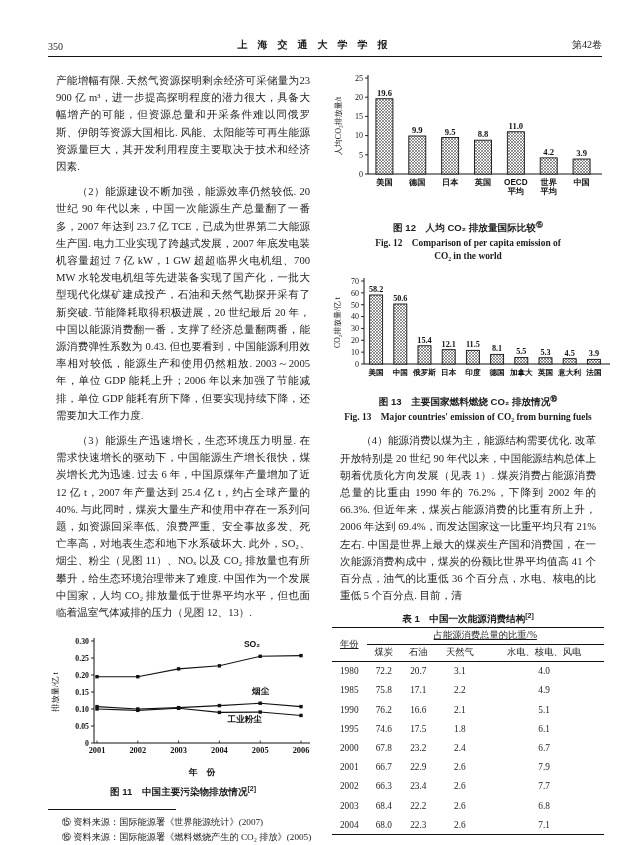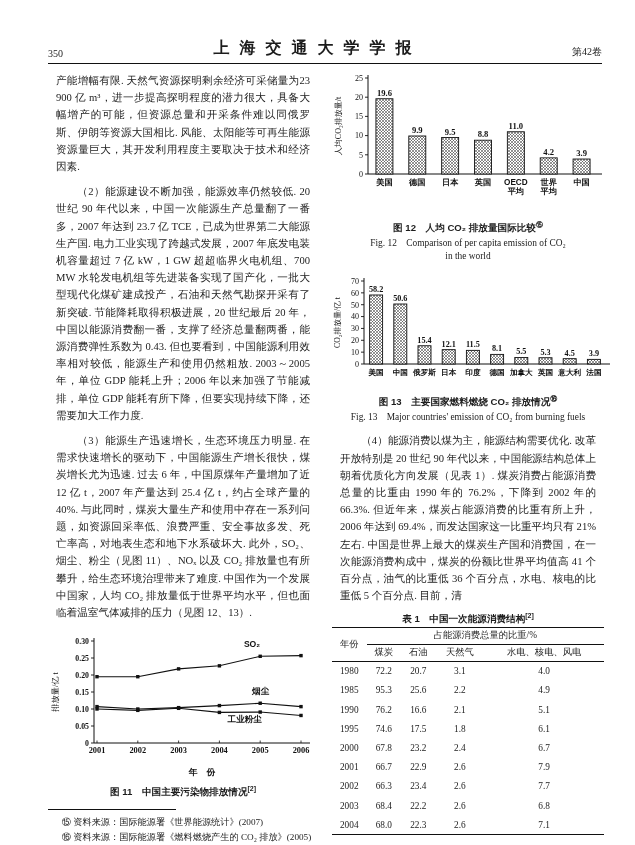--- a/index.html
+++ b/index.html
@@ -1,41 +1,41 @@
 <!DOCTYPE html>
 <html><head>
 <meta charset="utf-8">
 <style>
   html,body{margin:0;padding:0;background:#e8e8e4;}
   .page{position:relative;width:635px;height:845px;background:#fff;margin:0 auto;
         font-family:"Liberation Serif","DejaVu Serif",serif;color:#1c1c1c;overflow:hidden;}
   .header{position:absolute;left:48px;top:38px;width:554px;display:flex;align-items:flex-end;
           justify-content:space-between;font-size:10px;padding-bottom:4px;border-bottom:1.4px solid #111;}
-  .journal-title{font-size:16px;font-weight:700;letter-spacing:10px;}
+  .journal-title{font-size:10px;font-weight:700;letter-spacing:10px;}
   .col{position:absolute;top:64px;}
   .col-left{left:48px;width:270px;}
   .col-right{left:332px;width:272px;}
   p.body-text{margin:8px;font-size:10.6px;line-height:17.2px;text-align:justify;text-indent:2em;}
   p.body-text.no-indent{text-indent:0;}
   figure{margin:0;padding:0;}
   .chart-box{display:block;}
   figcaption{text-align:center;}
   .cap-zh{font-size:9.6px;font-weight:700;margin-top:2px;font-family:"Liberation Sans","DejaVu Sans",sans-serif;}
   .cap-zh sup{font-size:7px;}
-  .cap-en{font-size:9.4px;font-weight:400;line-height:13px;margin-top:2px;}
+  .cap-en{font-size:9.4px;font-weight:700;line-height:13px;margin-top:2px;}
   .footnote-block{margin-top:10px;}
   .footnote-rule{width:128px;border-top:1.2px solid #111;margin-bottom:5px;}
   p.footnote{margin:0;font-size:9.2px;line-height:14.5px;text-align:justify;text-indent:1.5em;}
   .table-cap-zh{font-size:9.6px;font-weight:700;text-align:center;margin-top:8px;
                 font-family:"Liberation Sans","DejaVu Sans",sans-serif;}
   .table-cap-zh sup{font-size:7px;}
   .table-cap-en{font-size:9.4px;font-weight:600;text-align:center;margin:2px 0 5px 0;}
   table.data-table{width:100%;border-collapse:collapse;font-size:9.3px;}
   table.data-table th,table.data-table td{padding:1.5px 2px;text-align:center;font-weight:400;}
-  table.data-table thead tr:first-child th{border-top:1.3px solid #111;}
+  table.data-table thead tr:first-child th{border-top:1.3px solid #111;text-decoration:underline;}
   th.span-header{border-bottom:0.8px solid #111;}
   table.data-table thead tr:last-child th{border-bottom:0.8px solid #111;}
   th.year-col{border-bottom:0.8px solid #111;}
   table.data-table tbody tr:last-child td{border-bottom:1.3px solid #111;}
   table.data-table td{height:16.2px;}
 </style>
 </head>
 <body>
 
 <div class="page">
@@ -259,22 +259,22 @@
       <tbody id="table-body">
           <tr>
             <td>1980</td>
             <td>72.2</td>
             <td>20.7</td>
             <td>3.1</td>
             <td>4.0</td>
           </tr>
           <tr>
             <td>1985</td>
-            <td>95.3</td>
-            <td>25.6</td>
+            <td>75.8</td>
+            <td>17.1</td>
             <td>2.2</td>
             <td>4.9</td>
           </tr>
           <tr>
             <td>1990</td>
             <td>76.2</td>
             <td>16.6</td>
             <td>2.1</td>
             <td>5.1</td>
           </tr>

